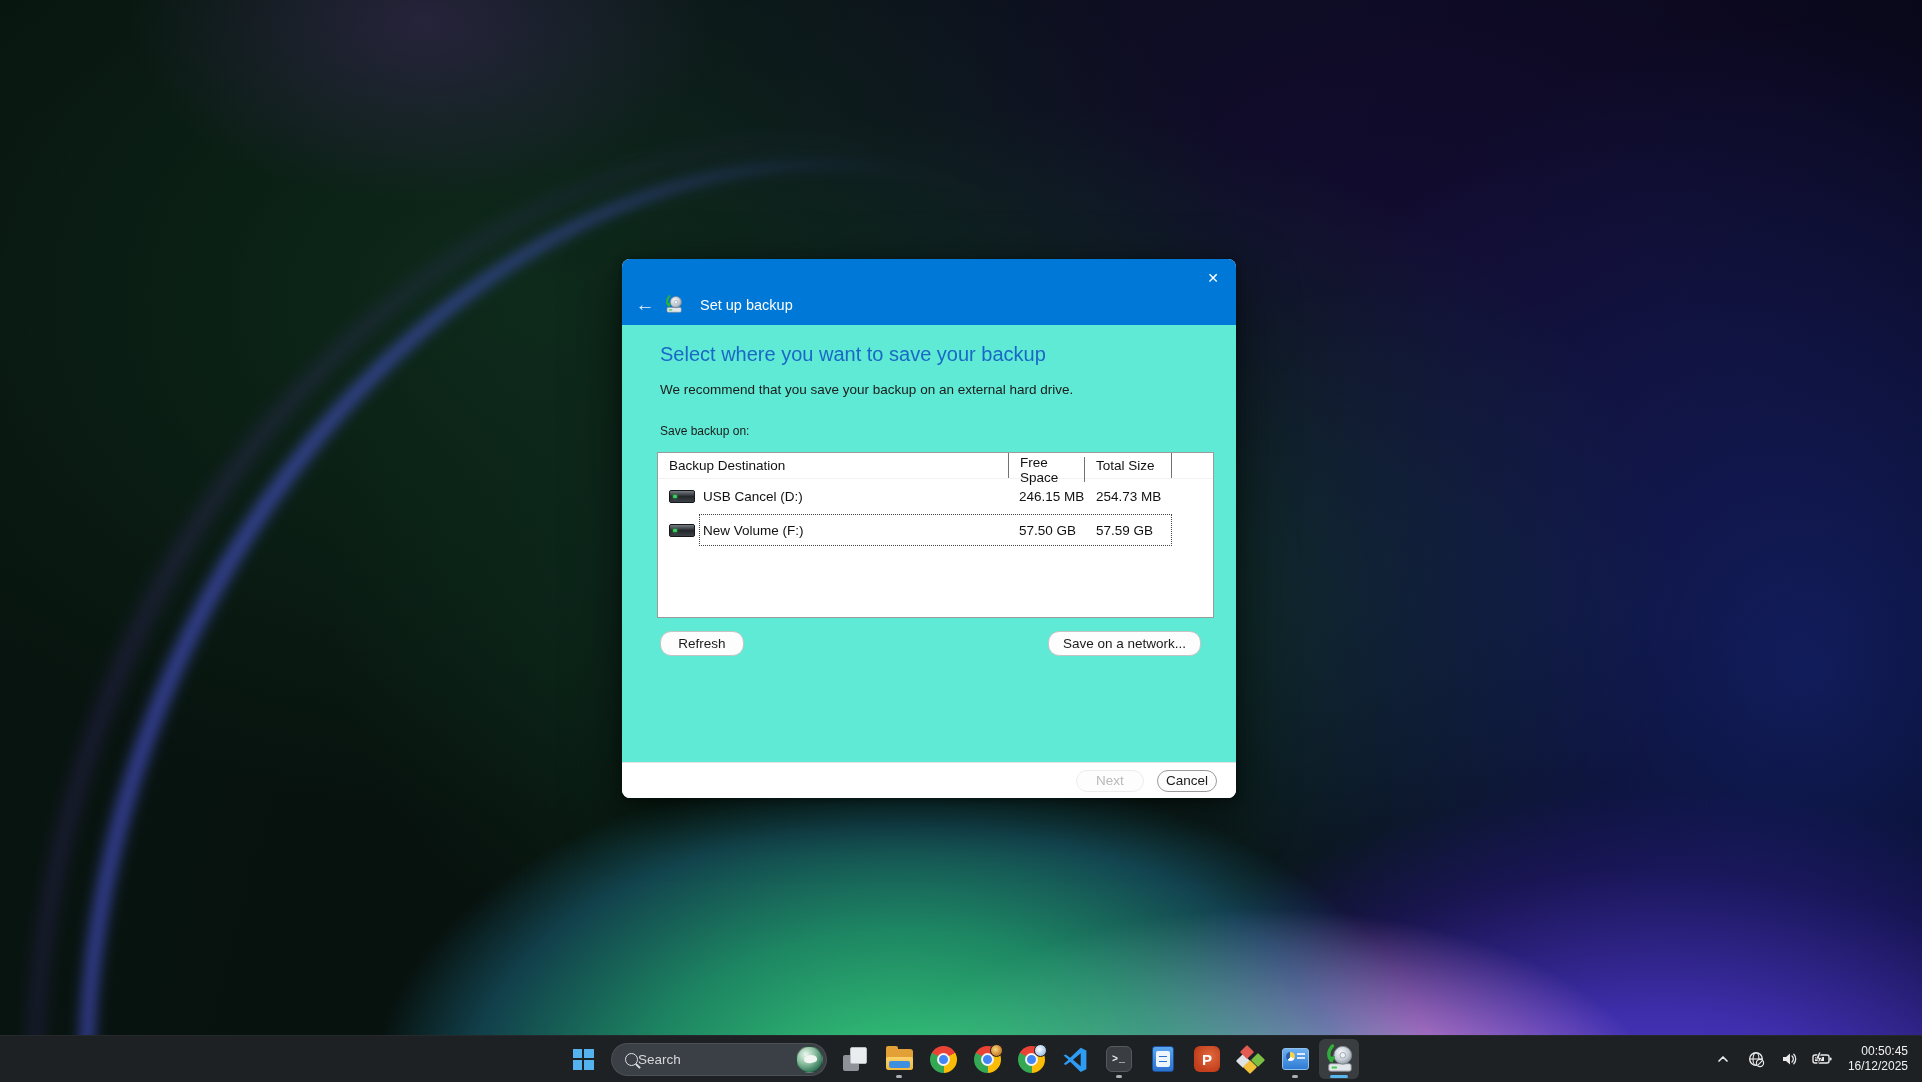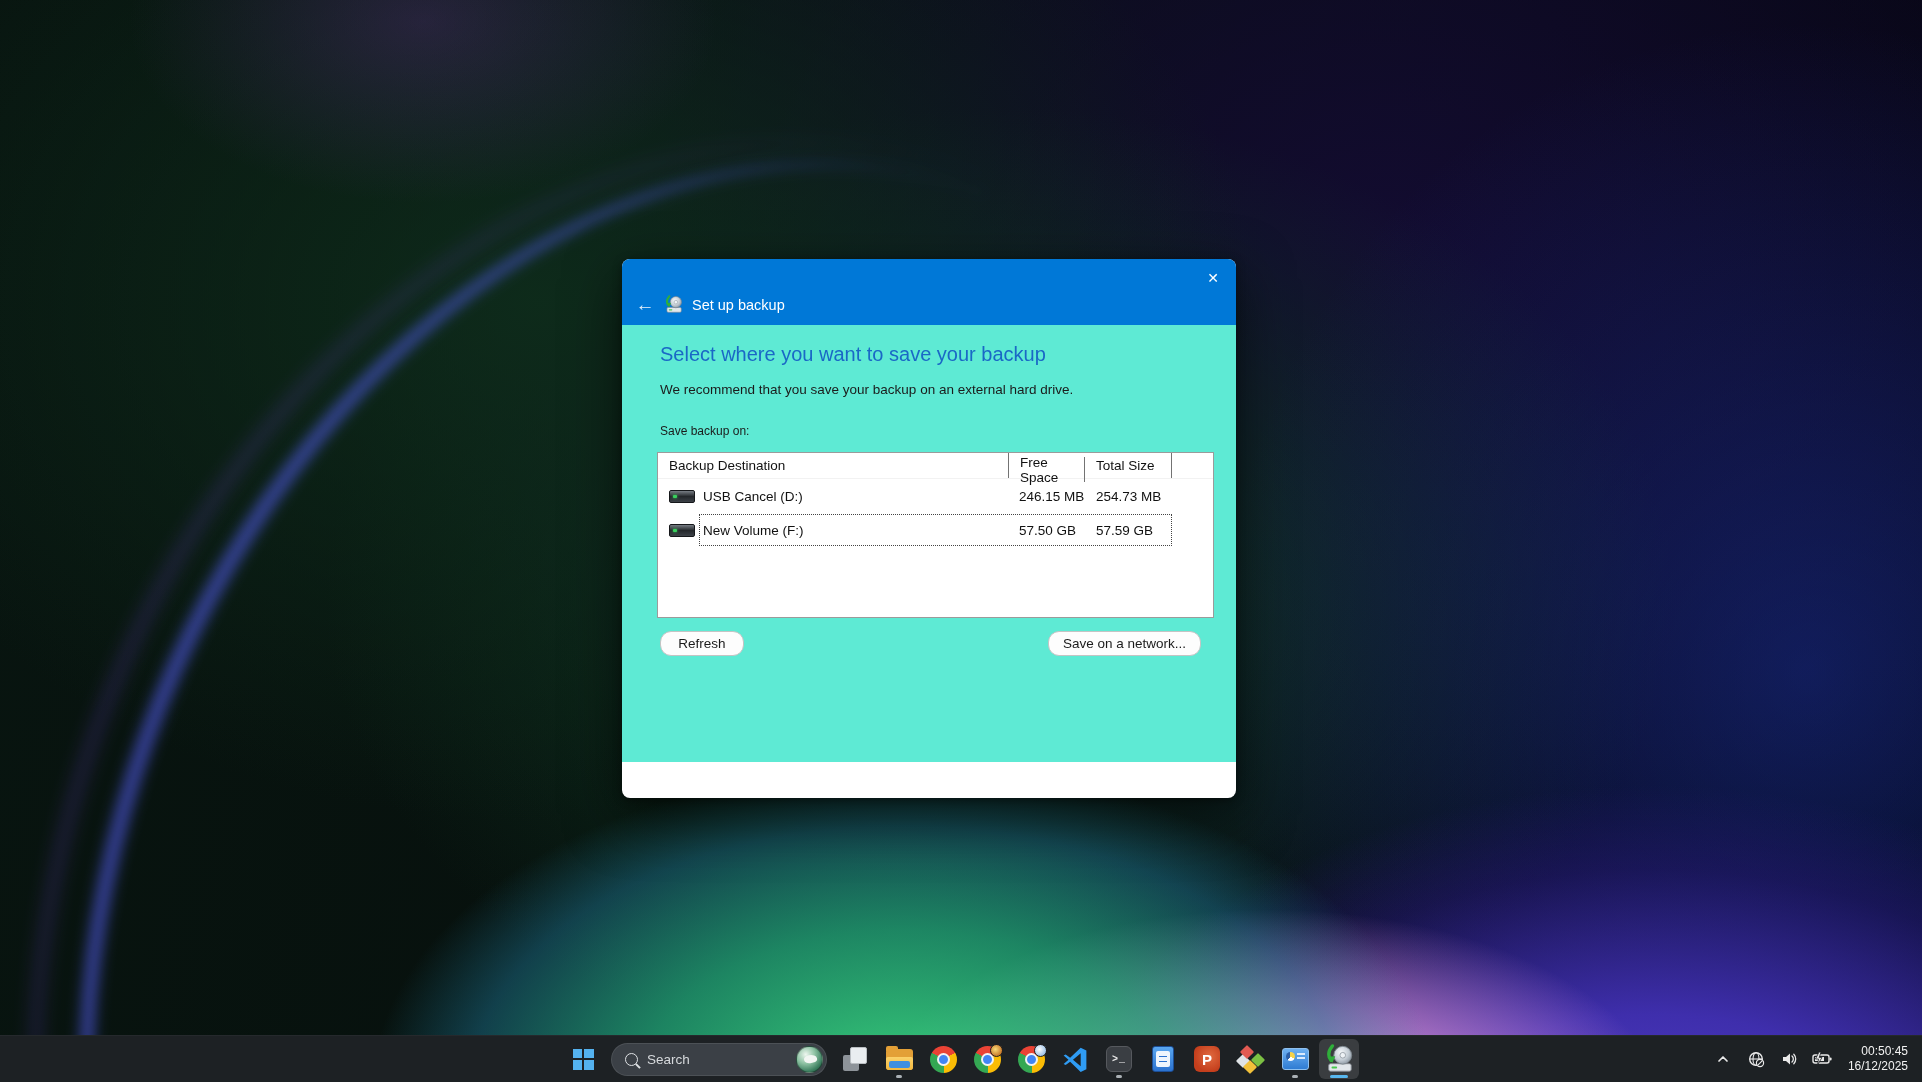--- a/index.html
+++ b/index.html
@@ -41,21 +41,21 @@
     box-shadow:0 18px 55px rgba(0,0,0,.6), 0 2px 10px rgba(0,0,0,.4);
   }
   .titlebar {
     position:relative; height:66px; background:#0078d7; color:#fff;
   }
   .titlebar-row {
     position:absolute; left:13px; bottom:11px; display:flex; align-items:center; gap:9px;
   }
   .back-arrow { font-size:19px; color:#eaf4fc; width:20px; text-align:center; cursor:default; line-height:1; }
   .title-icon svg { display:block; }
-  .title-text { font-size:14.5px; color:#fff; }
+  .title-text { font-size:14.5px; color:#fff;margin-left:8px; }
   .close-btn {
     position:absolute; top:6px; right:8px; width:30px; height:26px;
     display:flex; align-items:center; justify-content:center;
     color:#fff; font-size:14px; border-radius:4px;
   }
 
   .content { position:absolute; left:0; top:66px; right:0; bottom:36px; background:#5eead4; }
   .heading {
     position:absolute; left:38px; top:18px; font-size:20px; color:#1a68c6; font-weight:400;
   }
@@ -133,21 +133,21 @@
     width:6px; height:3px; border-radius:2px; background:#aab0b5;
   }
   .run-dot.active { width:18px; background:#58b7ee; }
 
   .win-logo { width:21px; height:21px; display:grid; grid-template-columns:1fr 1fr; grid-template-rows:1fr 1fr; gap:2px; }
   .win-logo span { background:#54b2ef; }
 
   .search-pill {
     height:33px; width:216px; border-radius:17px; background:#3b4046;
     border:1px solid rgba(255,255,255,.09);
-    display:flex; align-items:center; padding:0 3px 0 13px; gap:9px; margin:0 4px;
+    display:flex; align-items:center; padding:0 3px 0 13px; margin:0 4px;
   }
   .search-glyph { width:13px; height:13px; border:1.8px solid #dfe2e5; border-radius:50%; position:relative; flex:0 0 auto; }
   .search-glyph::after { content:""; position:absolute; width:6px; height:1.8px; background:#dfe2e5; transform:rotate(45deg); left:9px; top:11px; }
   .search-text { color:#d6d9dc; font-size:13.5px; flex:1; }
   .bing-circle {
     width:27px; height:27px; border-radius:50%; flex:0 0 auto; position:relative; overflow:hidden;
     background:radial-gradient(circle at 35% 30%, #eef7f0, #8fc3a4 38%, #3a7d5e 72%, #1f4e3a);
     border:1px solid rgba(0,0,0,.35);
   }
   .bing-circle::after { content:""; position:absolute; left:7px; top:8px; width:13px; height:8px; background:#f2f6f3; border-radius:60% 80% 50% 70%; transform:rotate(-12deg); }
@@ -267,20 +267,24 @@
         </div>
         <div class="lv-cell cell-free">57.50 GB</div>
         <div class="lv-cell cell-total">57.59 GB</div>
       </div>
     </div>
 
     <div class="btn refresh-btn">Refresh</div>
     <div class="btn network-btn">Save on a network...</div>
   </div>
 
+  <div class="footer">
+    <div class="btn next-btn">Next</div>
+    <div class="btn cancel-btn">Cancel</div>
+  </div>
 </div>
 
 <div class="taskbar">
 
   <div class="tb-center">
 
     <div class="tb-btn">
       <div class="win-logo">
           <span></span>
           <span></span>

